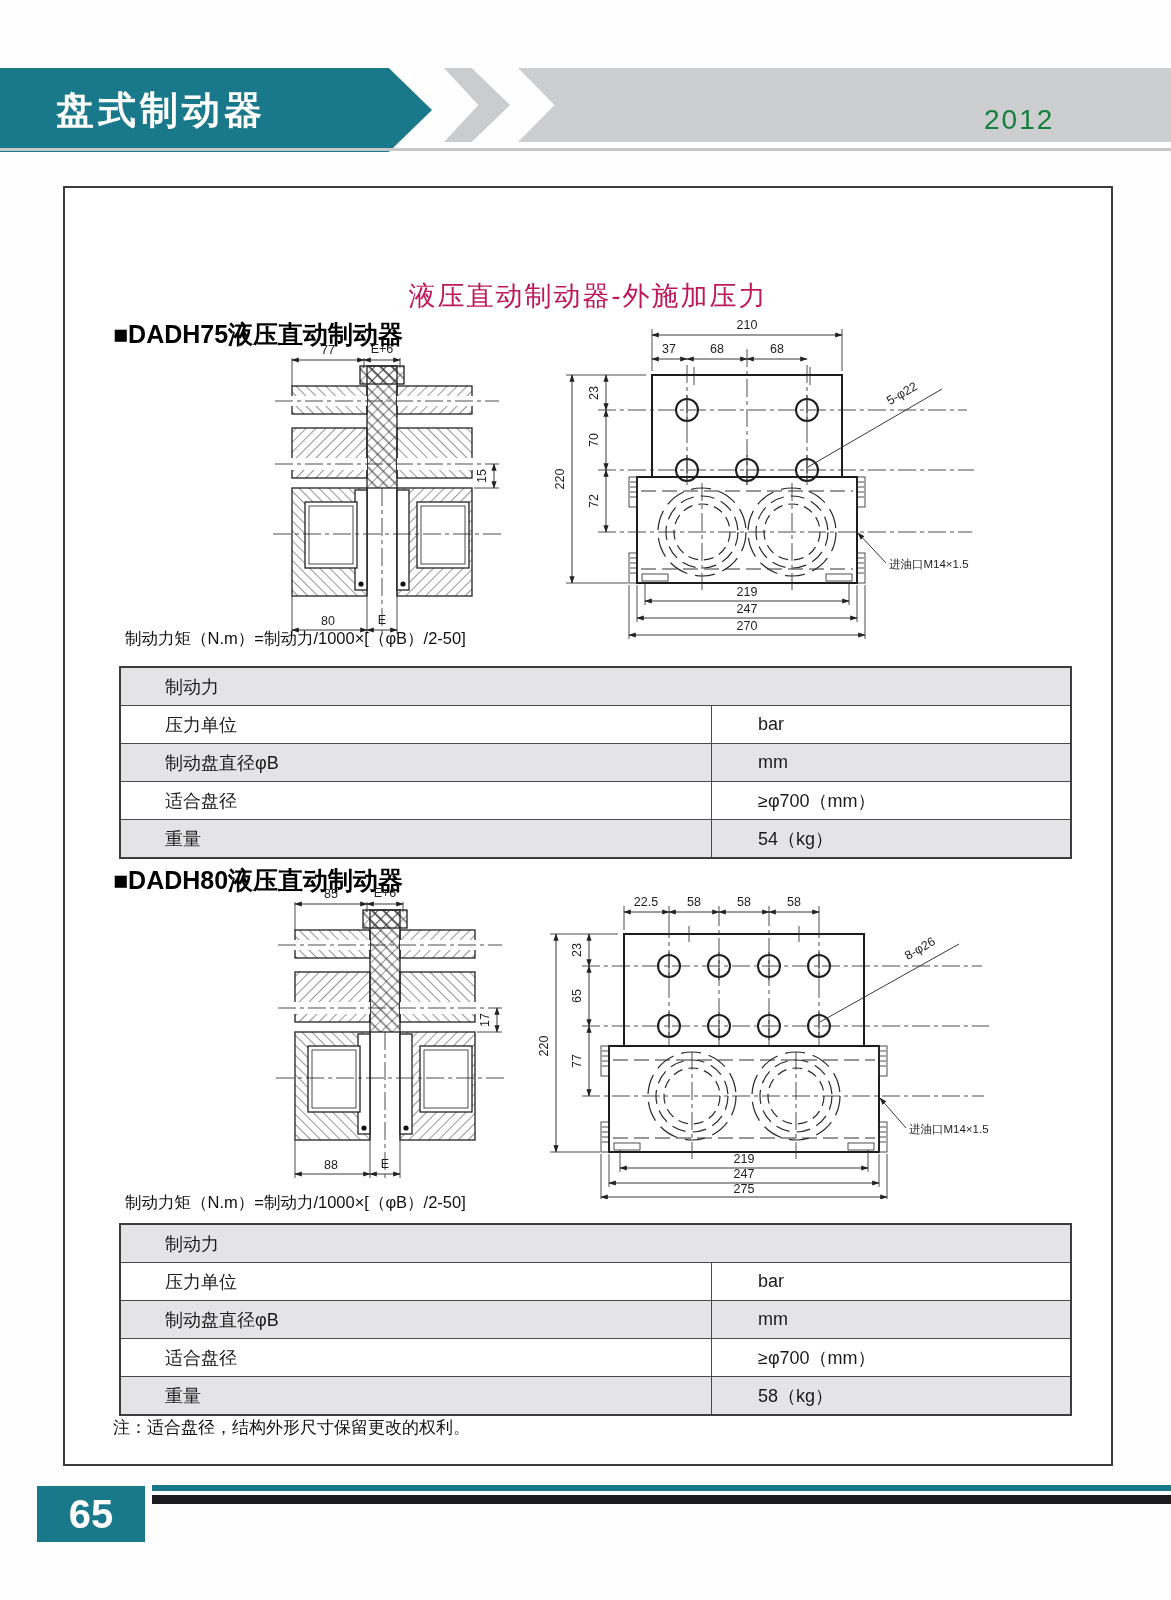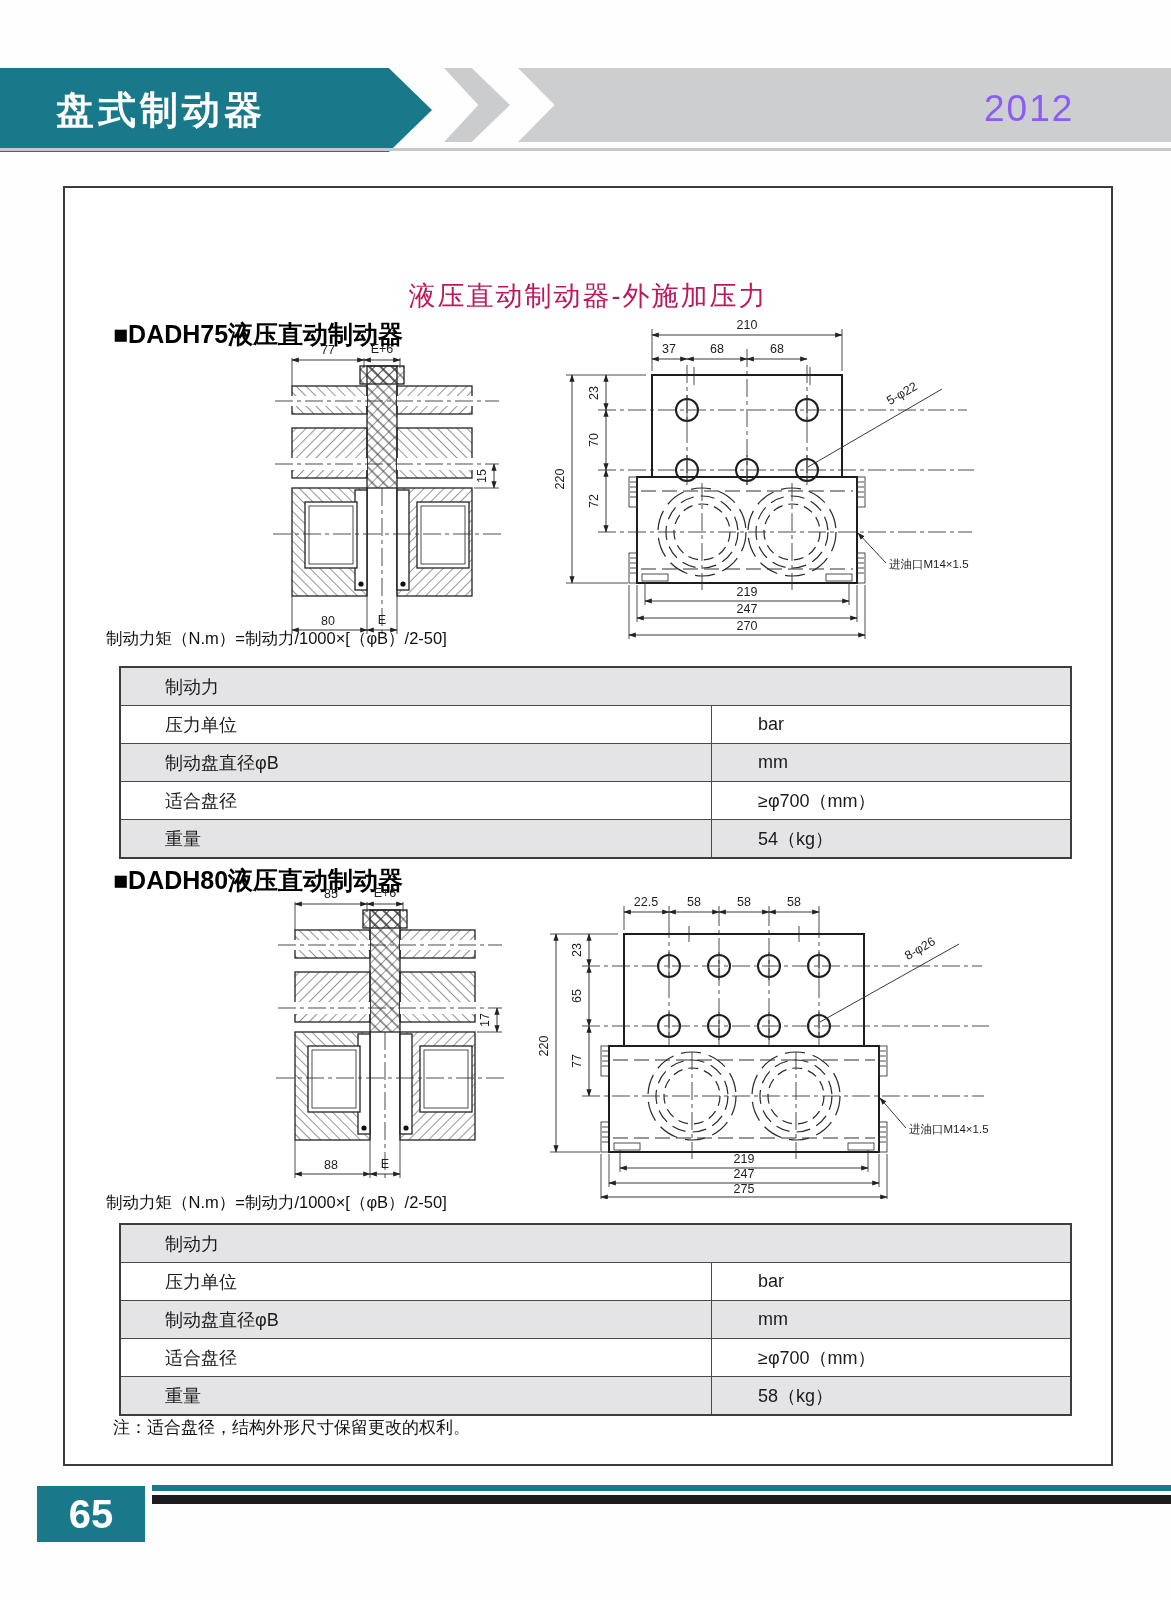--- a/index.html
+++ b/index.html
@@ -8,32 +8,32 @@
 
   
   .banner-teal{position:absolute;left:0;top:68px;width:432px;height:84px;background:#19798a;
     clip-path:polygon(0 0,90% 0,100% 50%,90% 100%,0 100%);
     display:flex;align-items:center;}
   .banner-teal span{color:#fff;font-size:38px;font-weight:bold;letter-spacing:4px;padding-left:56px;}
   .banner-chev{position:absolute;left:444px;top:68px;width:66px;height:74px;background:#cbccce;
     clip-path:polygon(0 0,42% 0,100% 50%,42% 100%,0 100%,52% 50%);}
   .banner-gray{position:absolute;left:518px;top:68px;width:653px;height:74px;background:#cdced0;
     clip-path:polygon(0 0,100% 0,100% 100%,0 100%,5.6% 50%);}
-  .banner-year{position:absolute;left:984px;top:88px;font-size:37px;color:#8b5cf6;letter-spacing:2px;}
+  .banner-year{position:absolute;left:984px;top:104px;font-size:28px;color:#15803d;letter-spacing:2px;}
   .banner-underline{position:absolute;left:0;top:148px;width:100%;height:3px;background:#c6c7c9;}
 
   
   .content-box{position:absolute;left:63px;top:186px;width:1046px;height:1276px;
     border:2px solid #3c3c3c;background:#fff;}
   .title-bar{position:absolute;left:0;top:28px;width:100%;height:54px;background:#d1d2d4;
     display:flex;align-items:center;}
   .title-bar span{font-size:31px;font-weight:bold;color:#0e0e0e;padding-left:38px;letter-spacing:1px;}
   .subtitle{position:absolute;left:0;top:90px;width:100%;text-align:center;font-size:27px;color:#be185d;letter-spacing:2px;}
   .sec-heading{position:absolute;left:48px;font-size:25px;font-weight:bold;color:#000;}
-  .formula{position:absolute;left:41px;font-size:16.5px;color:#111;}
+  .formula{position:absolute;left:60px;font-size:16.5px;color:#111;}
   .note{position:absolute;left:48px;font-size:17px;color:#111;}
 
   
   .spec-table{position:absolute;left:54px;width:949px;border:2px solid #3d3d3d;background:#fff;}
   .trow{display:flex;height:37px;border-top:1.5px solid #4a4a4a;}
   .trow:first-child{border-top:none;}
   .trow.g{background:#e4e4e6;}
   .tl{width:590px;display:flex;align-items:center;padding-left:44px;font-size:18px;box-sizing:border-box;}
   .tv{flex:1;border-left:1.5px solid #4a4a4a;display:flex;align-items:center;padding-left:46px;font-size:18px;}
 

